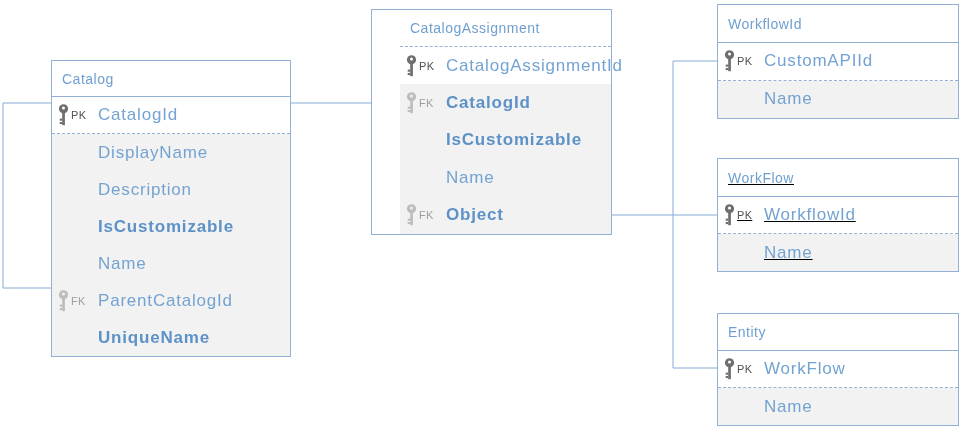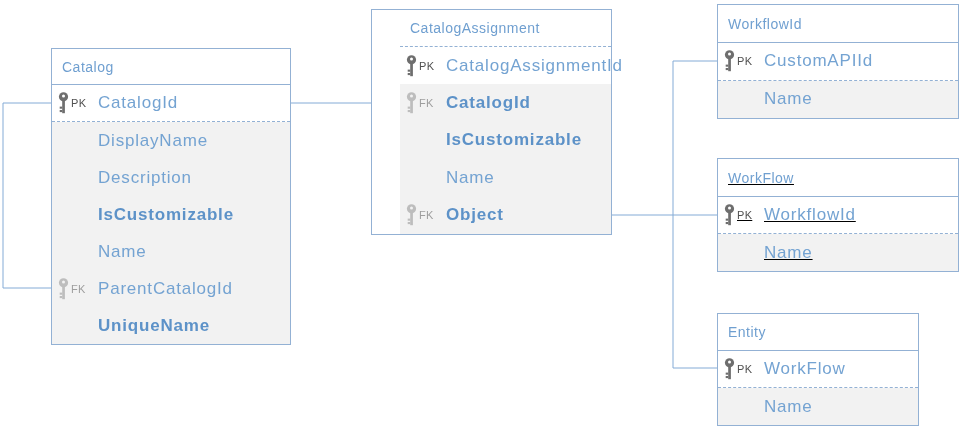--- a/index.html
+++ b/index.html
@@ -30,21 +30,21 @@
   <svg id="connector-layer" xmlns="http://www.w3.org/2000/svg">
       <polyline points="51,103 3,103 3,288 51,288"></polyline>
       <polyline points="291,103 371,103"></polyline>
       <polyline points="612,215 673,215"></polyline>
       <polyline points="673,61 673,368"></polyline>
       <polyline points="673,61 717,61"></polyline>
       <polyline points="673,215 717,215"></polyline>
       <polyline points="673,368 717,368"></polyline>
     </svg>
   <div id="table-layer">
-      <div class="table" style="left: 51px; top: 48px; width: 240px;">
+      <div class="table" style="left: 51px; top: 60px; width: 240px;">
         <div class="thead sep-solid" style="height: 36px;">Catalog</div>
         <div class="trow key sep-dashed" style="height: 37px;">
           <span class="keycell">
             <span class="keyicon">
               <svg width="11" height="22" viewBox="0 0 11 22" xmlns="http://www.w3.org/2000/svg">
                 <circle cx="5.5" cy="4.8" r="4.6" fill="#6e6e6e"></circle>
                 <circle cx="5.5" cy="3.9" r="1.5" fill="#ffffff"></circle>
                 <rect x="4.2" y="8.6" width="2.7" height="12.6" fill="#6e6e6e"></rect>
                 <rect x="1.7" y="14.6" width="2.6" height="2.1" fill="#6e6e6e"></rect>
                 <rect x="1.7" y="18" width="2.6" height="2.1" fill="#6e6e6e"></rect>
@@ -183,21 +183,21 @@
             </span>
             <span class="keylabel pk">PK</span>
           </span>
           <span class="field">WorkflowId</span>
         </div>
         <div class="trow body" style="height: 37px;">
           <span class="keycell"></span>
           <span class="field">Name</span>
         </div>
       </div>
-      <div class="table" style="left: 717px; top: 313px; width: 202px;">
+      <div class="table" style="left: 717px; top: 313px; width: 242px;">
         <div class="thead sep-solid" style="height: 37px;">Entity</div>
         <div class="trow key sep-dashed" style="height: 37px;">
           <span class="keycell">
             <span class="keyicon">
               <svg width="11" height="22" viewBox="0 0 11 22" xmlns="http://www.w3.org/2000/svg">
                 <circle cx="5.5" cy="4.8" r="4.6" fill="#6e6e6e"></circle>
                 <circle cx="5.5" cy="3.9" r="1.5" fill="#ffffff"></circle>
                 <rect x="4.2" y="8.6" width="2.7" height="12.6" fill="#6e6e6e"></rect>
                 <rect x="1.7" y="14.6" width="2.6" height="2.1" fill="#6e6e6e"></rect>
                 <rect x="1.7" y="18" width="2.6" height="2.1" fill="#6e6e6e"></rect>

